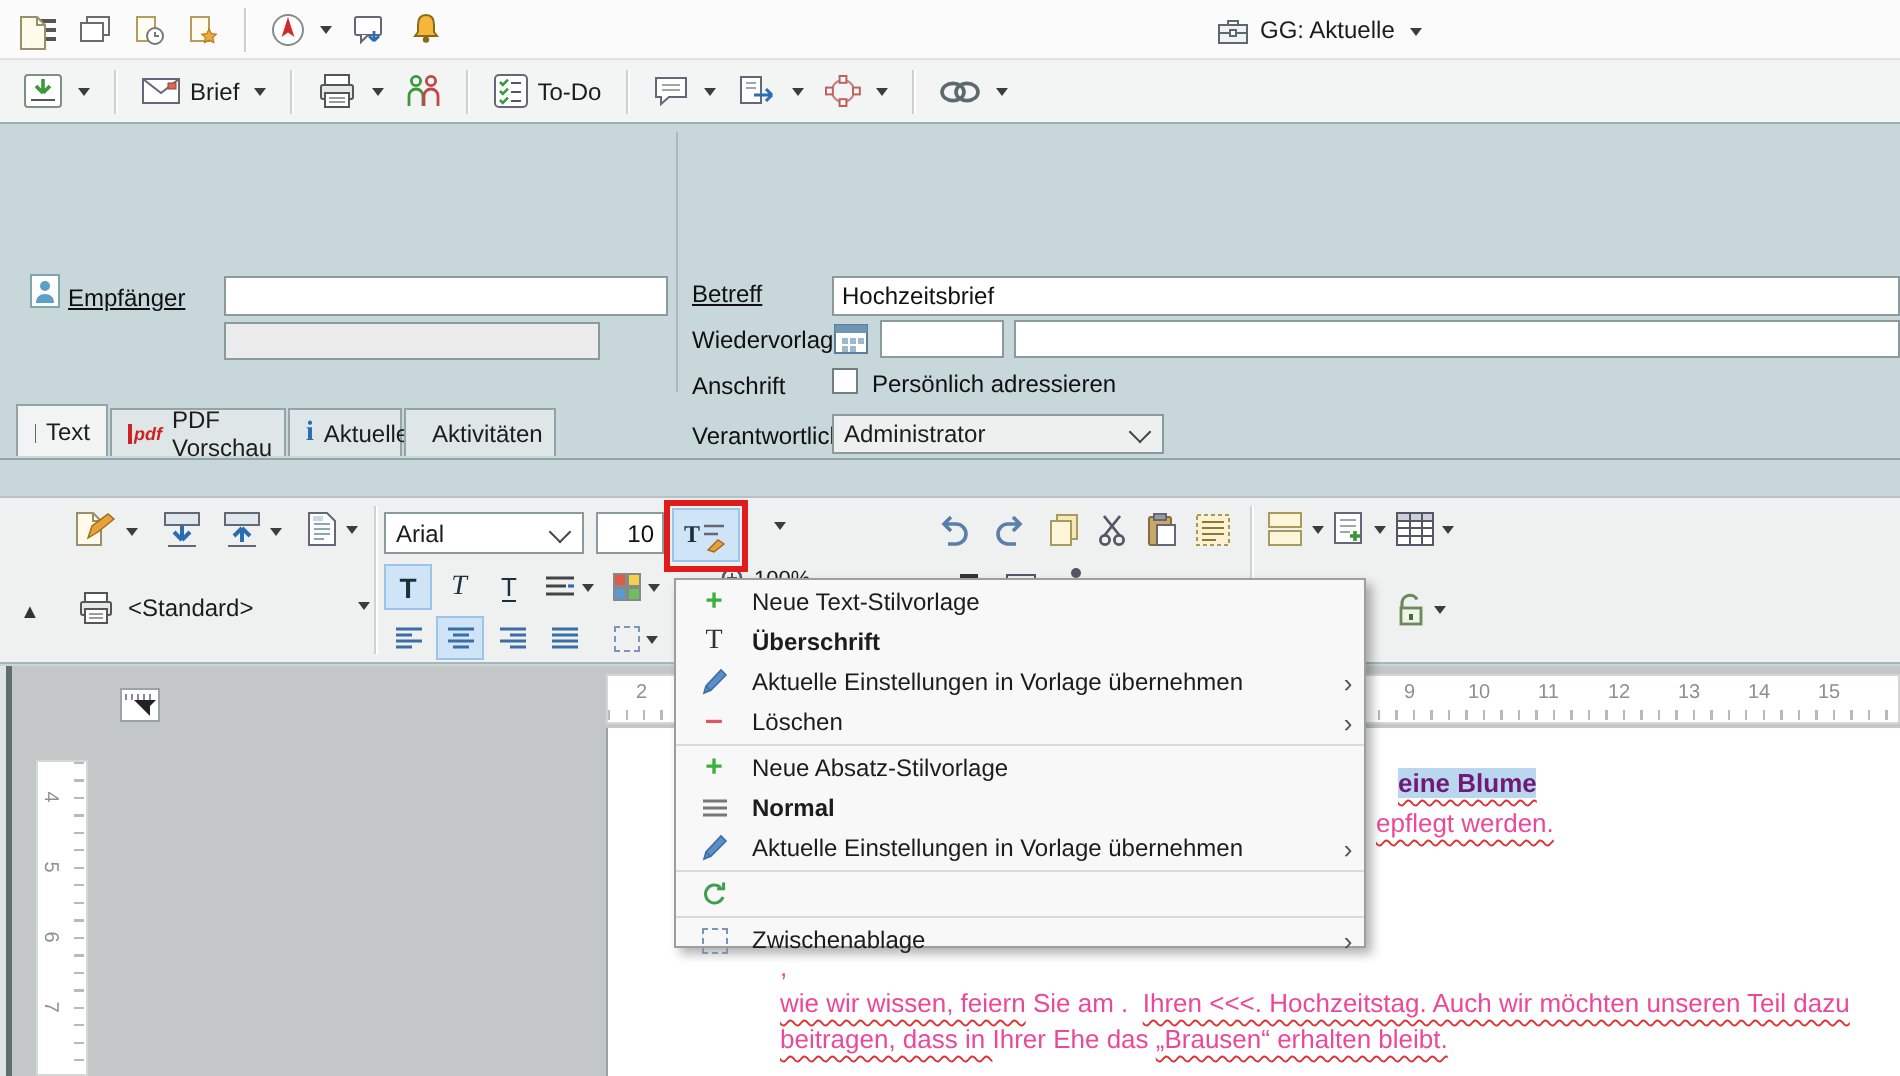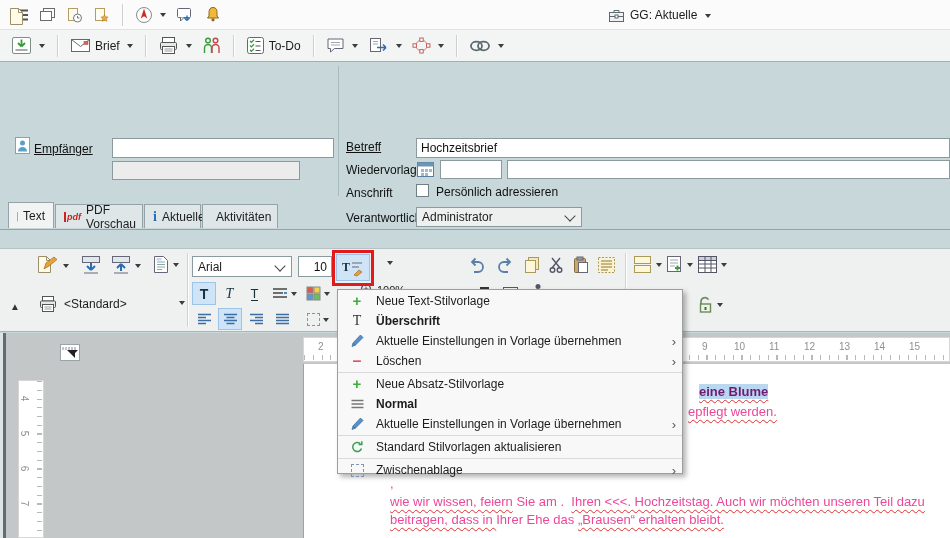--- a/index.html
+++ b/index.html
@@ -600,21 +600,20 @@
       <span class="marr">›</span>
     </div>
     <div class="msep"></div>
     <div class="mitem">
       <span class="mic">
           <svg width="14" height="14">
             <path d="M11.5 8.5a4.5 4.5 0 1 1-1.2-4.8" fill="none" stroke="#3f9e53" stroke-width="1.5"></path>
             <path d="M11.8 1.2v3.2H8.6" fill="none" stroke="#3f9e53" stroke-width="1.5"></path>
           </svg>
         </span>
-      <span class="mlabel">Standard Stilvorlagen aktualisieren</span>
         <span class="marr"></span>
     </div>
     <div class="msep"></div>
     <div class="mitem">
       <span class="mic">
           <span class="dashbox"></span>
         </span>
       <span class="mlabel">Zwischenablage</span>
       <span class="marr">›</span>
     </div>

